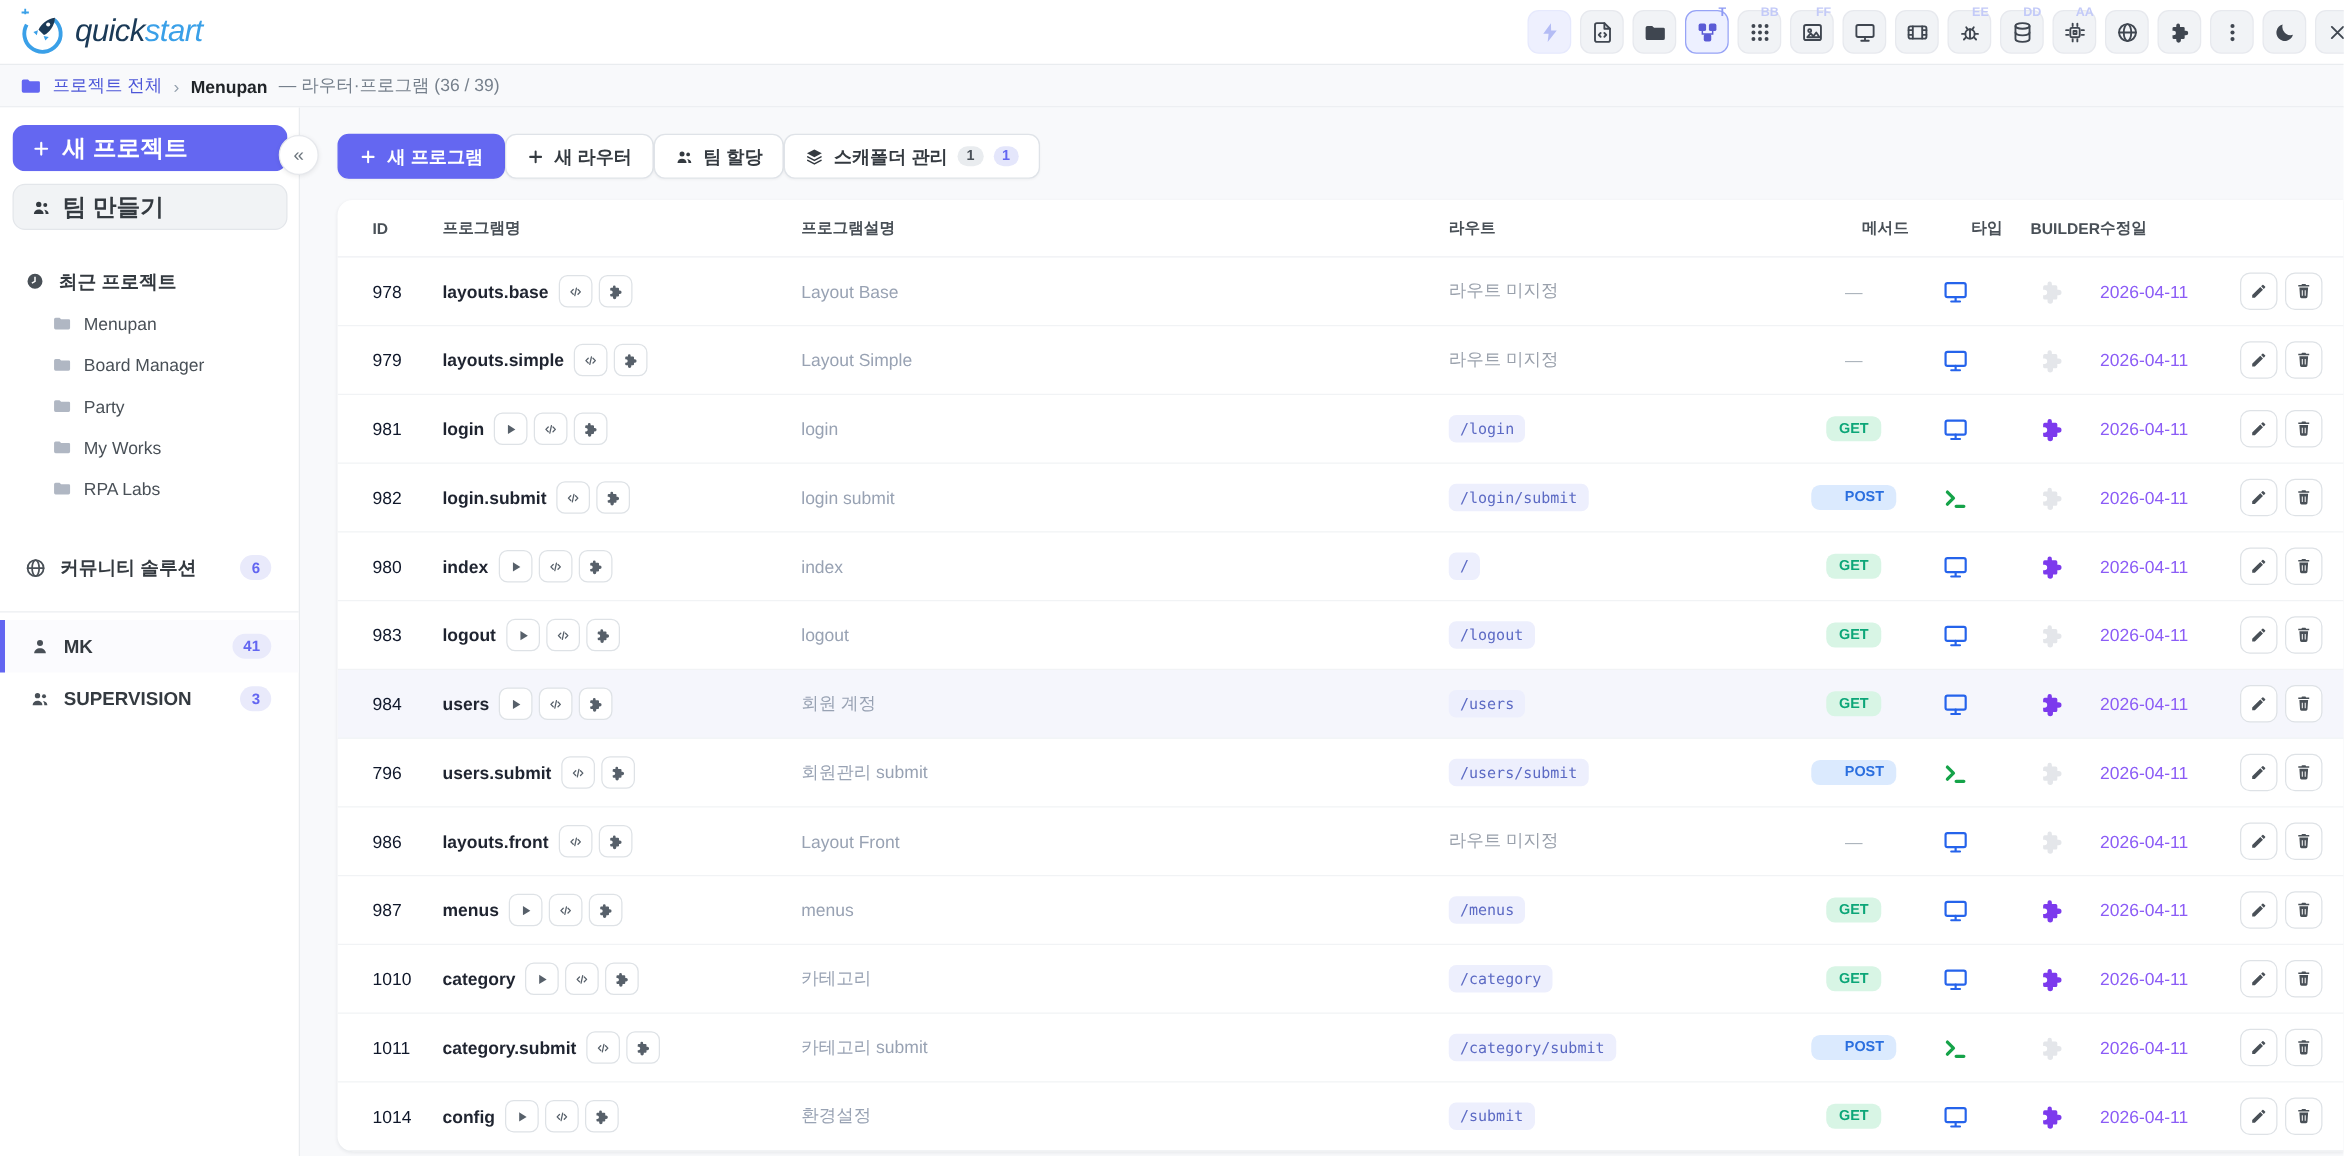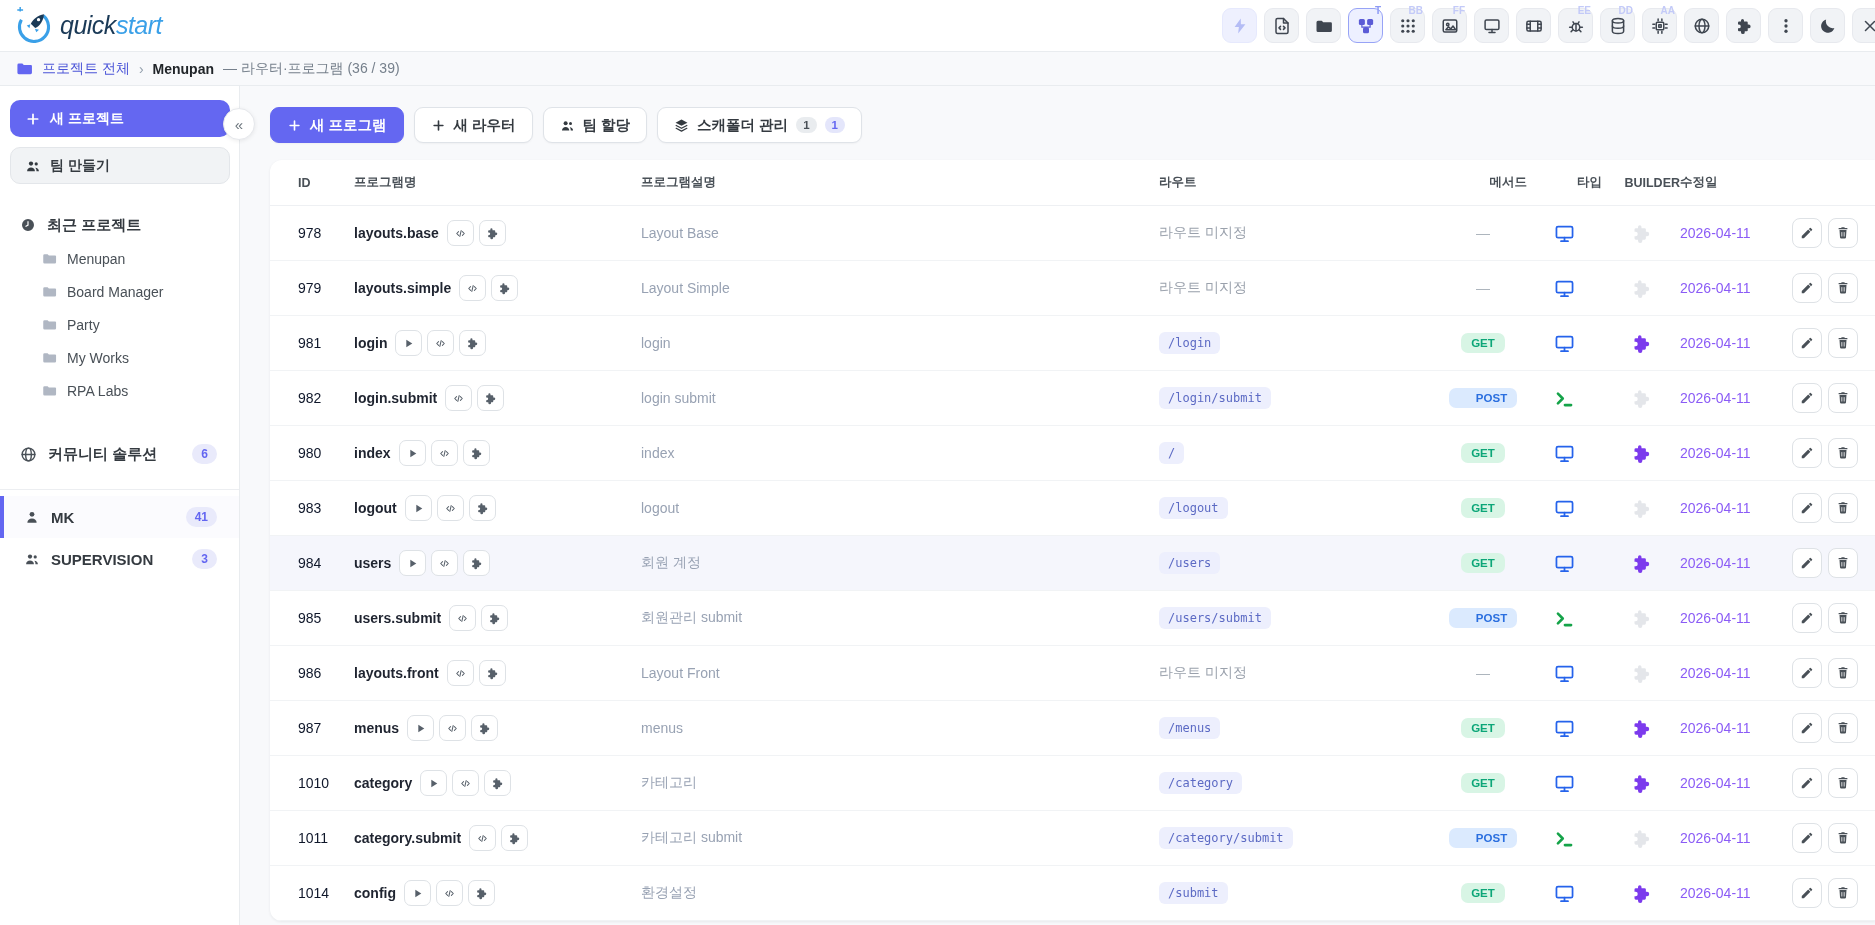--- a/index.html
+++ b/index.html
@@ -34,21 +34,21 @@
 
   
   .content { display:flex; height:839px; }
   .sidebar { width:240px; background:#fff; border-right:1px solid #e9ecef; position:relative;
     padding:14px 0 0 0; flex-shrink:0; }
   .collapse-btn { position:absolute; top:22px; right:-16px; width:32px; height:32px; border-radius:50%;
     background:#fff; border:1px solid #e6e8ec; box-shadow:0 1px 4px rgba(0,0,0,.08); color:#6c757d;
     font-size:15px; display:flex; align-items:center; justify-content:center; cursor:pointer; z-index:5; }
 
   .side-btn { margin:0 10px 10px 10px; height:37px; border-radius:10px; display:flex; align-items:center;
-    gap:9px; padding:0 14px; font-size:14px; cursor:pointer; border:1px solid transparent; width:220px; }
+    gap:9px; padding:0 14px; font-size:19px; cursor:pointer; border:1px solid transparent; width:220px; }
   .side-btn .ico { width:16px; height:16px; }
   .btn-new-project { background:#6467f1; color:#fff; font-weight:bold; }
   .btn-create-team { background:#f1f3f5; border-color:#e3e6ea; color:#343a40; font-weight:bold; }
 
   .side-section { margin-top:26px; }
   .side-head { display:flex; align-items:center; gap:11px; padding:0 14px 0 20px; font-size:15px;
     font-weight:bold; color:#343a40; height:30px; }
   .side-head .ico { width:16px; height:16px; color:#495057; }
   .recent-list { margin-top:2px; }
   .recent-item { display:flex; align-items:center; gap:10px; height:33px; padding-left:42px;
@@ -61,21 +61,21 @@
   .side-row .spacer { flex:1; }
   .pill-badge { background:#e9eafb; color:#6366f1; font-size:12px; font-weight:bold;
     padding:3px 9px; border-radius:999px; }
   .ws-divider { border-top:1px solid #eceef1; margin:14px 0 6px 0; }
   .ws-row { border-left:4px solid transparent; }
   .ws-selected { border-left-color:#6366f1; background:#fbfbfe; }
   .ws-row .ico { width:16px; height:16px; }
 
   
   .main { flex:1; background:#f8f9fb; padding:21px 0 0 30px; overflow:hidden; }
-  .toolbar { display:flex; gap:10px; }
+  .toolbar { display:flex; }
   .tb-btn { height:36px; border-radius:9px; display:flex; align-items:center; gap:8px; padding:0 16px;
     font-size:14.5px; font-weight:bold; cursor:pointer; background:#fff; border:1px solid #dfe3e8;
     color:#343a40; box-shadow:0 1px 2px rgba(0,0,0,.04); }
   .tb-btn .ico { width:15px; height:15px; }
   .tb-primary { background:#6467f1; border-color:#6467f1; color:#fff; }
   .tb-mini-badge { font-size:11.5px; font-weight:bold; padding:2px 7px; border-radius:999px; }
   .tb-mini-gray { background:#e9ecef; color:#495057; }
   .tb-mini-purple { background:#e4e6fb; color:#6366f1; }
 
   
@@ -938,21 +938,21 @@
         <span class="ico">
                   <svg xmlns="http://www.w3.org/2000/svg" viewBox="0 0 24 24" fill="currentColor">
                     <path d="M9 3.5V3a1 1 0 0 1 1-1h4a1 1 0 0 1 1 1v.5h4.5v2h-15v-2zM6 7h12l-.9 12.6a2 2 0 0 1-2 1.9H8.9a2 2 0 0 1-2-1.9z"></path>
                     <path d="M10 10.5v7.5M14 10.5v7.5" stroke="#fff" stroke-width="1.4"></path>
                   </svg>
                 </span>
       </button>
     </div>
   </div>
           <div class="tgrid trow">
-    <div class="cell-id">985</div>
+    <div class="cell-id">796</div>
     <div class="cell-name">
       <span class="pname">users.submit</span>
 
       <button class="mini-btn">
         <span class="ico">
                   <svg xmlns="http://www.w3.org/2000/svg" viewBox="0 0 24 24" fill="none" stroke="currentColor" stroke-width="1.9" stroke-linecap="round" stroke-linejoin="round">
                     <path d="M8.5 8.5 5 12l3.5 3.5M15.5 8.5 19 12l-3.5 3.5M13.2 6.5l-2.4 11"></path>
                   </svg>
                 </span>
       </button>

